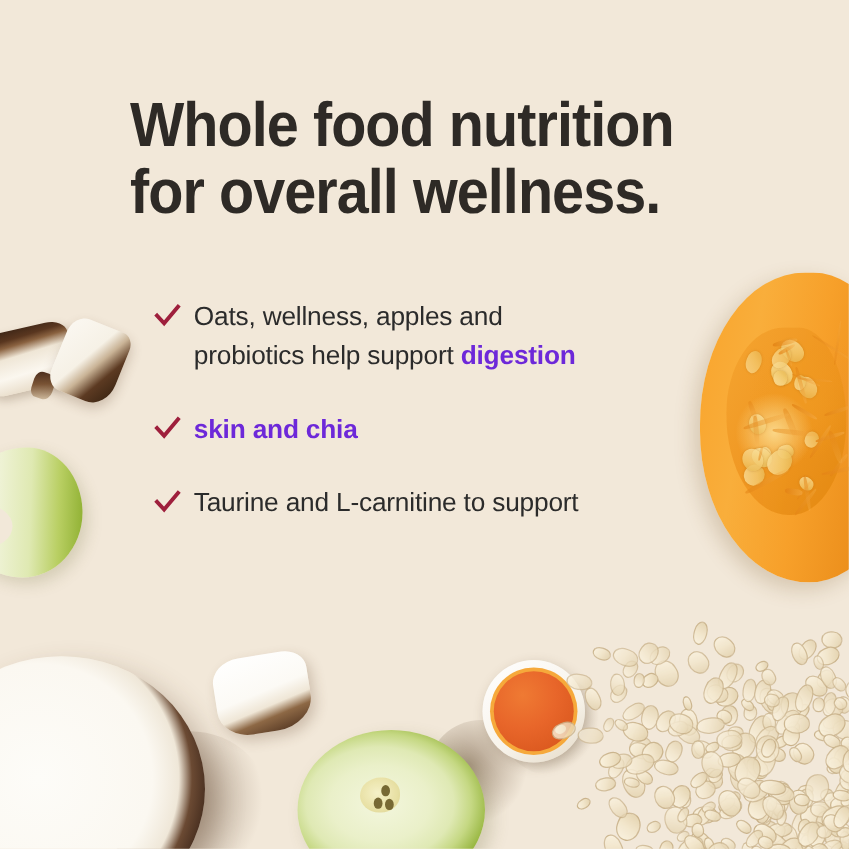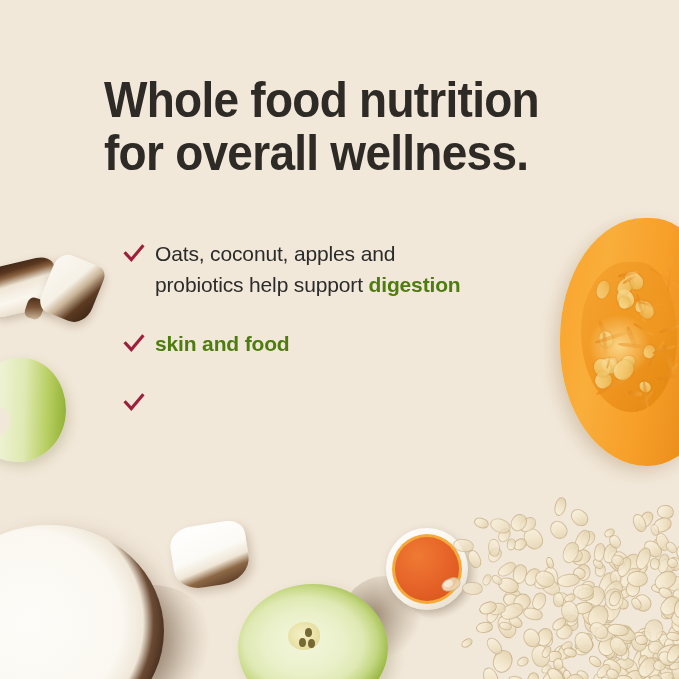--- a/index.html
+++ b/index.html
@@ -283,21 +283,21 @@
   .bullet:last-child { margin-bottom: 0; }
   .check {
     position: absolute;
     left: 19px;
     top: 4px;
     width: 22px;
     height: 22px;
   }
   .bullet b {
     font-weight: bold;
-    color: #4d7c0f;
+    color: #6d28d9;
     margin-top: 44px;
   }
   .bullet .txt { white-space: pre-line; }
 </style>
 </head>
 <body>
 
 <div id="stage">
 
   <div class="deco" id="pumpkin"></div>
@@ -623,37 +623,38 @@
 for overall wellness.</h1>
 
     <ul id="bullets">
 
       <li class="bullet">
         <span class="check">
           <svg viewBox="0 0 22 22" width="22" height="22" aria-hidden="true">
             <path d="M2.6 10.4 L8.3 16.6 L19.4 3.4" fill="none" stroke="#9e1f3c" stroke-width="3.1" stroke-linecap="square" stroke-linejoin="miter"></path>
           </svg>
         </span>
-        <span class="txt">Oats, coconut, apples and
+        <span class="txt">Oats, wellness, apples and
 probiotics help support </span><b>digestion</b>
       </li>
 
       <li class="bullet">
         <span class="check">
           <svg viewBox="0 0 22 22" width="22" height="22" aria-hidden="true">
             <path d="M2.6 10.4 L8.3 16.6 L19.4 3.4" fill="none" stroke="#9e1f3c" stroke-width="3.1" stroke-linecap="square" stroke-linejoin="miter"></path>
           </svg>
         </span>
-        <b>skin and food</b>
+        <b>skin and chia</b>
       </li>
 
       <li class="bullet">
         <span class="check">
           <svg viewBox="0 0 22 22" width="22" height="22" aria-hidden="true">
             <path d="M2.6 10.4 L8.3 16.6 L19.4 3.4" fill="none" stroke="#9e1f3c" stroke-width="3.1" stroke-linecap="square" stroke-linejoin="miter"></path>
           </svg>
         </span>
-        
+        <span class="txt">Taurine and L-carnitine to support
+</span>
       </li>
 
     </ul>
   </div>
 </div>
 
 </body></html>

